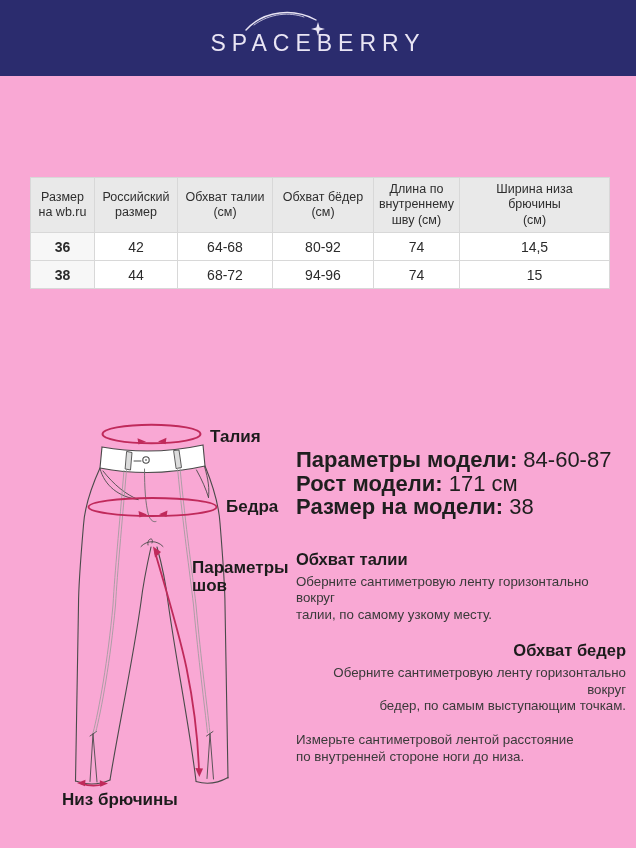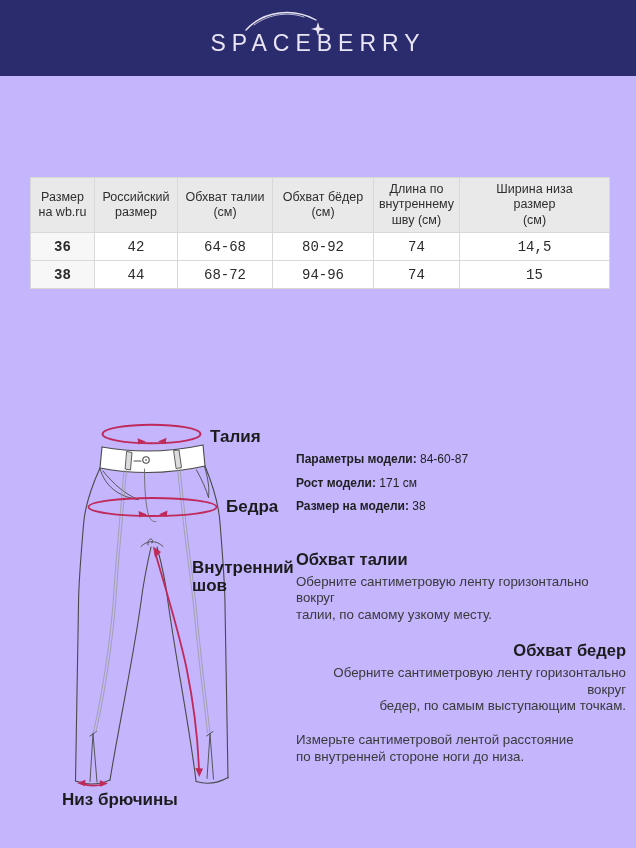--- a/index.html
+++ b/index.html
@@ -2,21 +2,21 @@
 <html><head>
 <meta charset="utf-8">
 <style>
   * { margin: 0; padding: 0; box-sizing: border-box; }
   html, body { background: #ffffff; }
   body { font-family: "Liberation Sans", sans-serif; color: #262626; }
   .page {
     position: relative;
     width: 636px;
     height: 848px;
-    background: #c4b5fd;
+    background: #f9a8d4;
     overflow: hidden;
     margin: 0 auto;
   }
 
   
   .header {
     position: absolute;
     left: 0; top: 0;
     width: 636px; height: 76px;
     background: #2b2c6e;
@@ -61,21 +61,20 @@
     height: 55px;
     white-space: pre-line;
     padding: 2px 3px;
   }
   .size-table td {
     background: #ffffff;
     font-size: 14px;
     height: 28px;
     padding: 2px 3px;
     color: #2b2b2b;
-    font-family: Liberation Mono, monospace;
   }
   .size-table td.first-col {
     background: #f7f7f7;
     font-weight: 700;
   }
 
   
   .diagram-svg { position: absolute; left: 40px; top: 412px; width: 260px; height: 400px; }
   .diagram-label {
     position: absolute;
@@ -90,21 +89,21 @@
   .label-hem    { left: 62px;  top: 791px; }
 
   
   .info-col {
     position: absolute;
     left: 296px; top: 442px;
     width: 330px;
     padding-top: 6px;
   }
   .model-line {
-    font-size: 12px;
+    font-size: 22px;
     line-height: 23.5px;
     color: #1f1f1f;
   }
   .model-line .lbl { font-weight: 700; }
   .model-line .val { font-weight: 400; }
   .guide-section .guide-title {
     font-size: 16.5px;
     font-weight: 700;
     line-height: 20px;
     color: #1c1c1c;
@@ -152,21 +151,21 @@
         <th>Российский
 размер</th>
         <th>Обхват талии
 (см)</th>
         <th>Обхват бёдер
 (см)</th>
         <th>Длина по
 внутреннему
 шву (см)</th>
         <th>Ширина низа
-размер
+брючины
 (см)</th>
       </tr>
     </thead>
     <tbody>
       <tr>
         <td class="first-col">36</td>
         <td>42</td>
         <td>64-68</td>
         <td>80-92</td>
         <td>74</td>
@@ -244,21 +243,21 @@
     </g>
     <g fill="none" stroke="#c02a5b" stroke-width="1.8">
       <path d="M81,783.5 Q93,787.5 104,784"></path>
       <path d="M77,783 L85.5,779.8 L85,786.2 Z" fill="#c02a5b" stroke="none"></path>
       <path d="M108,783.5 L99.8,780.3 L100.2,786.8 Z" fill="#c02a5b" stroke="none"></path>
     </g>
   </svg>
 
   <div class="diagram-label label-waist">Талия</div>
   <div class="diagram-label label-hips">Бедра</div>
-  <div class="diagram-label label-inseam">Внутренний шов</div>
+  <div class="diagram-label label-inseam">Параметры шов</div>
   <div class="diagram-label label-hem">Низ брючины</div>
 
   <div class="info-col">
     <div class="model-line">
       <span class="lbl">Параметры модели:</span>
       <span class="val">84-60-87</span>
     </div>
     <div class="model-line">
       <span class="lbl">Рост модели:</span>
       <span class="val">171 см</span>

